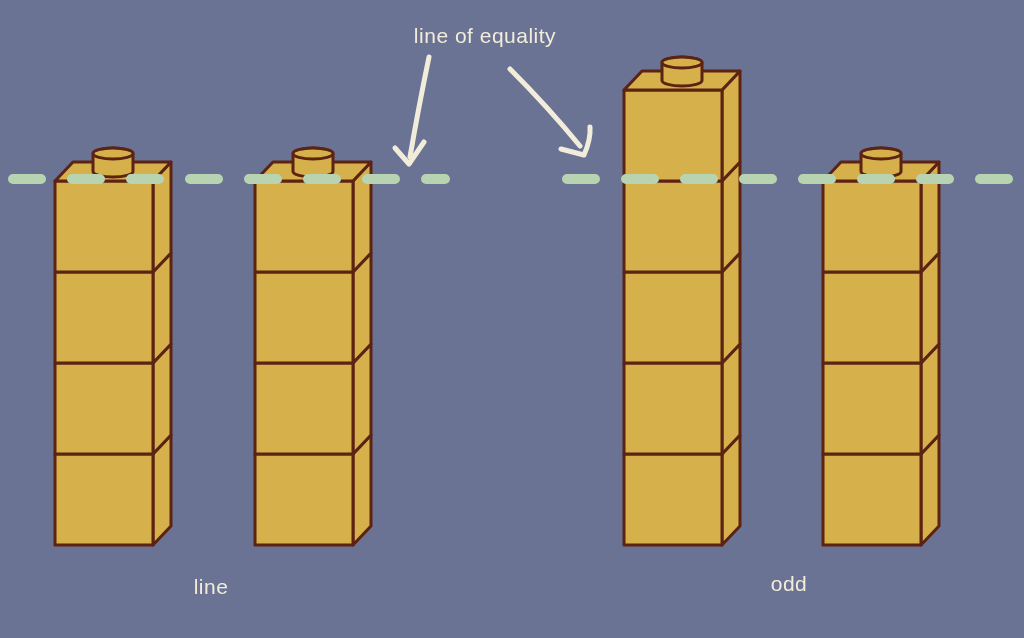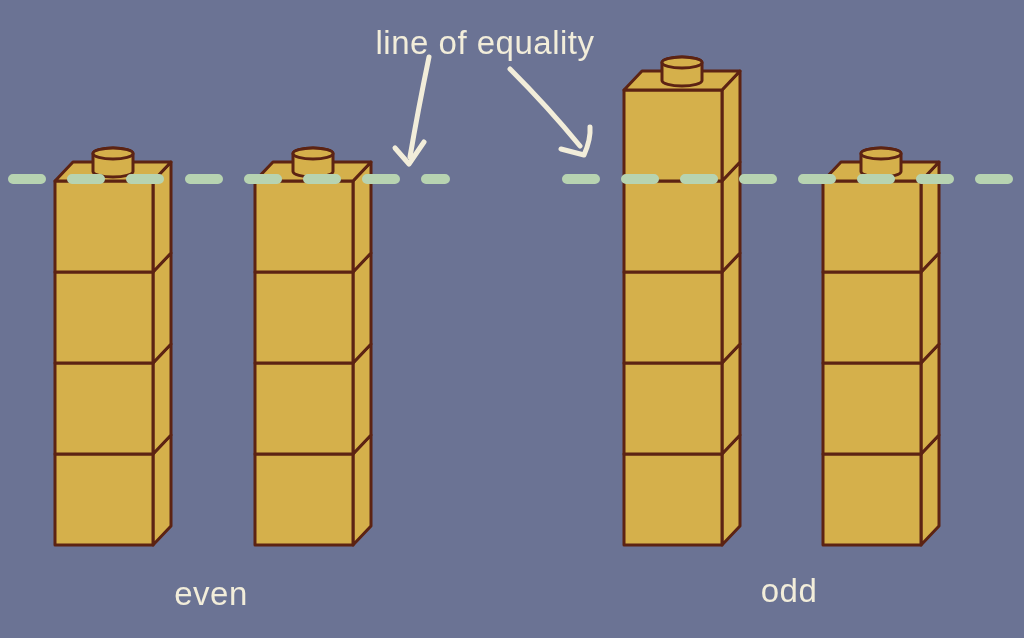--- a/index.html
+++ b/index.html
@@ -8,21 +8,21 @@
     position: relative;
     width: 1024px;
     height: 638px;
     overflow: hidden;
     background: var(--bg, #6b7394);
   }
   .stage svg { position: absolute; left: 0; top: 0; }
   .txt {
     position: absolute;
     color: var(--text, #f2edda);
-    font-size: 33px;
+    font-size: 21px;
     letter-spacing: 0.5px;
     white-space: nowrap;
     transform: translateX(-50%);
     user-select: none;
   }
   .title-txt  { left: 485px; top: 24px; }
   .label-even { left: 211px; top: 575px; }
   .label-odd  { left: 789px; top: 572px; text-align: center; }
 </style>
 </head>
@@ -91,15 +91,15 @@
       <g>
         <path d="M 429 57 Q 418 110 410 157" fill="none" stroke="#f2edda" stroke-width="5" stroke-linecap="round" stroke-linejoin="round"></path>
         <path d="M 395 148 L 409 164 L 424 142" fill="none" stroke="#f2edda" stroke-width="5" stroke-linecap="round" stroke-linejoin="round"></path>
       </g>
       <g>
         <path d="M 510 69 Q 548 107 580 146" fill="none" stroke="#f2edda" stroke-width="5" stroke-linecap="round" stroke-linejoin="round"></path>
         <path d="M 561 149 L 584 155 Q 591 139 590 127" fill="none" stroke="#f2edda" stroke-width="5" stroke-linecap="round" stroke-linejoin="round"></path>
       </g>
     </svg>
   <div class="txt title-txt">line of equality</div>
-  <div class="txt label-even">even</div>
+  <div class="txt label-even">line</div>
   <div class="txt label-odd">odd</div>
 </div>
 
 </body></html>

